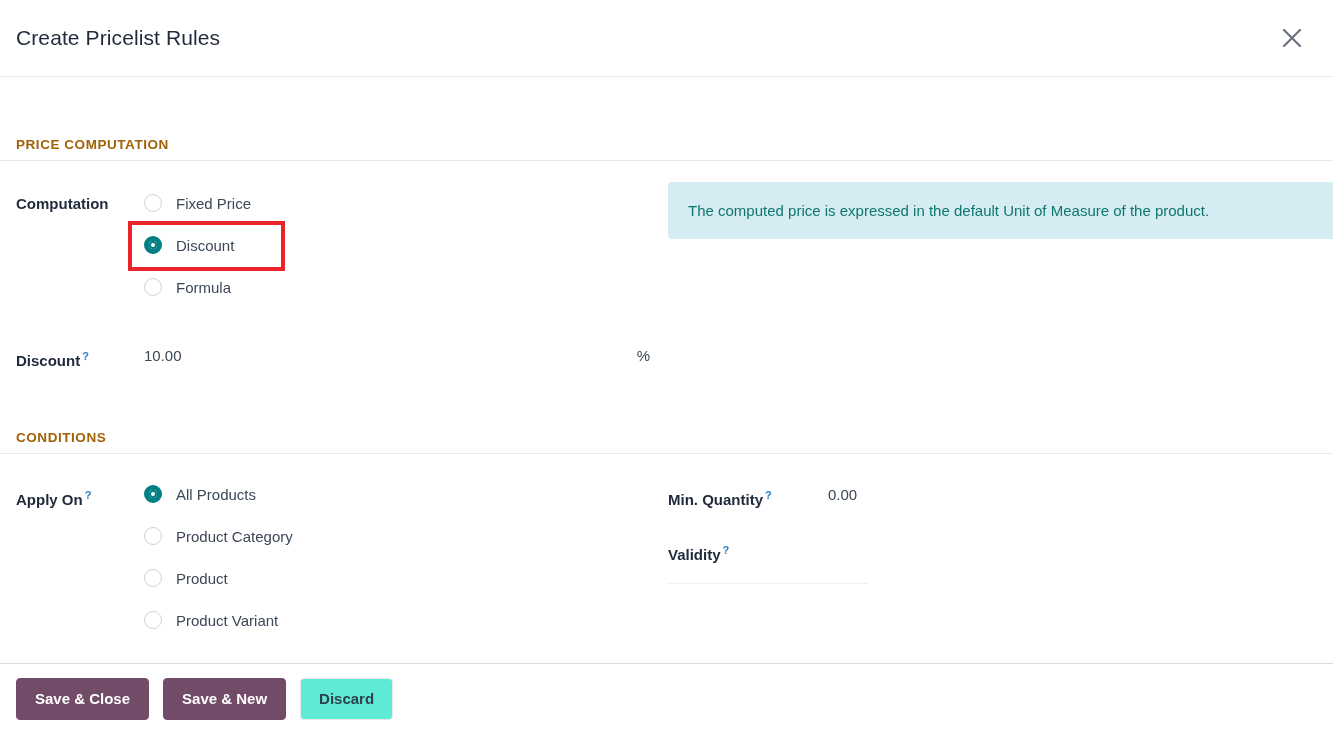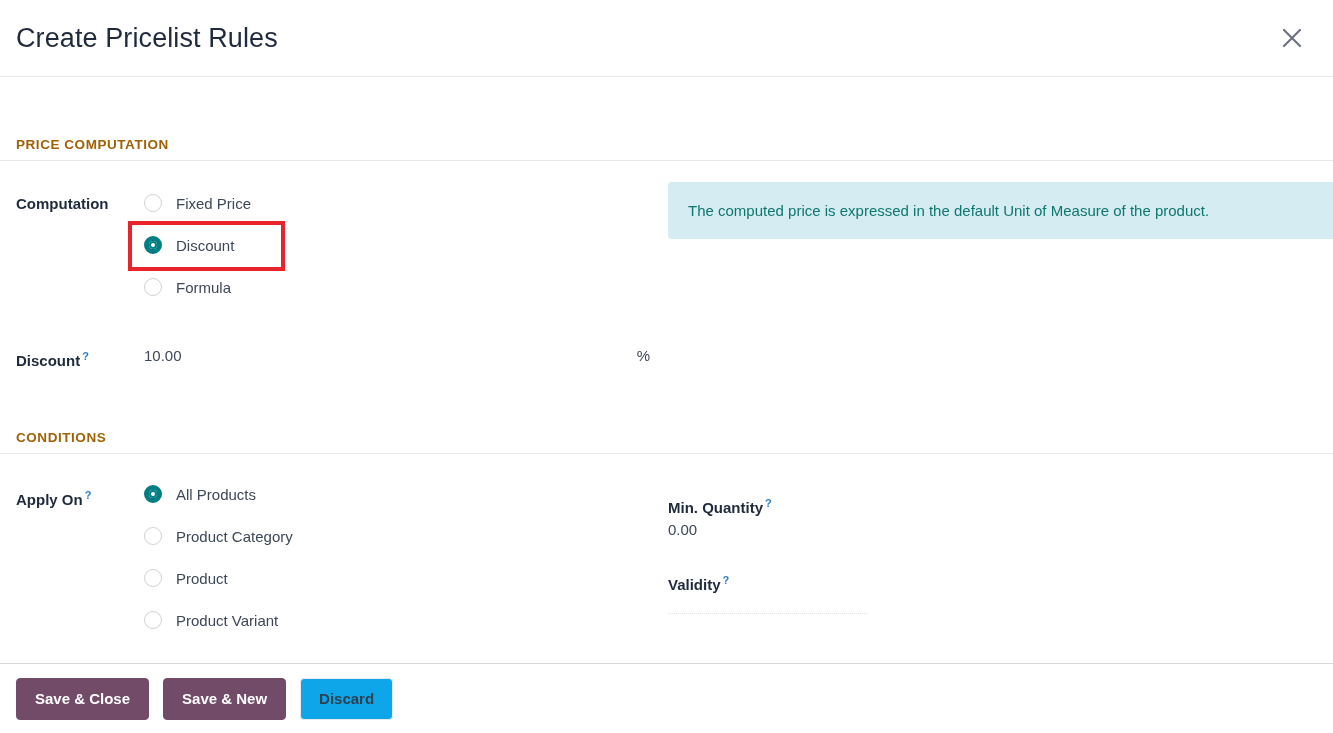--- a/index.html
+++ b/index.html
@@ -23,21 +23,21 @@
   
   .dlg-header {
     height: 77px;
     min-height: 77px;
     border-bottom: 1px solid #e7e9ed;
     display: flex;
     align-items: center;
     padding: 0 24px 0 16px;
   }
   .dlg-title {
-    font-size: 27px;
+    font-size: 21px;
     font-weight: 400;
     color: #1f2a3c;
     letter-spacing: .1px;
     flex: 1;
   }
   .close-btn {
     width: 34px; height: 34px;
     display: flex; align-items: center; justify-content: center;
     cursor: pointer;
     background: none; border: none;
@@ -180,21 +180,21 @@
     padding: 10px 18px;
     cursor: pointer;
     line-height: 20px;
   }
   .btn-primary {
     background: #714b67;
     border-color: #714b67;
     color: #ffffff;
   }
   .btn-secondary {
-    background: #0ea5e9;
+    background: #5eead4;
     border-color: #e7e9ed;
     color: #31404f;
   }
 </style>
 </head>
 <body>
 
 <div class="dialog">
 
   <div class="dlg-header">
@@ -281,21 +281,21 @@
               <span class="radio-mark"></span>
               <span class="radio-label">Product Variant</span>
             </label>
           </div>
         </div>
 
       </div>
 
       <div class="col-right">
 
-        <div class="fld-row" style="margin-top:19px;flex-direction:column;">
+        <div class="fld-row" style="margin-top:11px;">
           <div class="fld-label" style="width:160px;">
             <span>Min. Quantity</span><span class="tip tip-blue">?</span>
           </div>
           <div class="fld-value" style="flex:1 1 auto;padding-right:24px;">0.00</div>
         </div>
 
         <div class="fld-row" style="margin-top:28px;flex-direction:column;">
           <div class="fld-label" style="width:160px;">
             <span>Validity</span><span class="tip tip-blue">?</span>
           </div>

